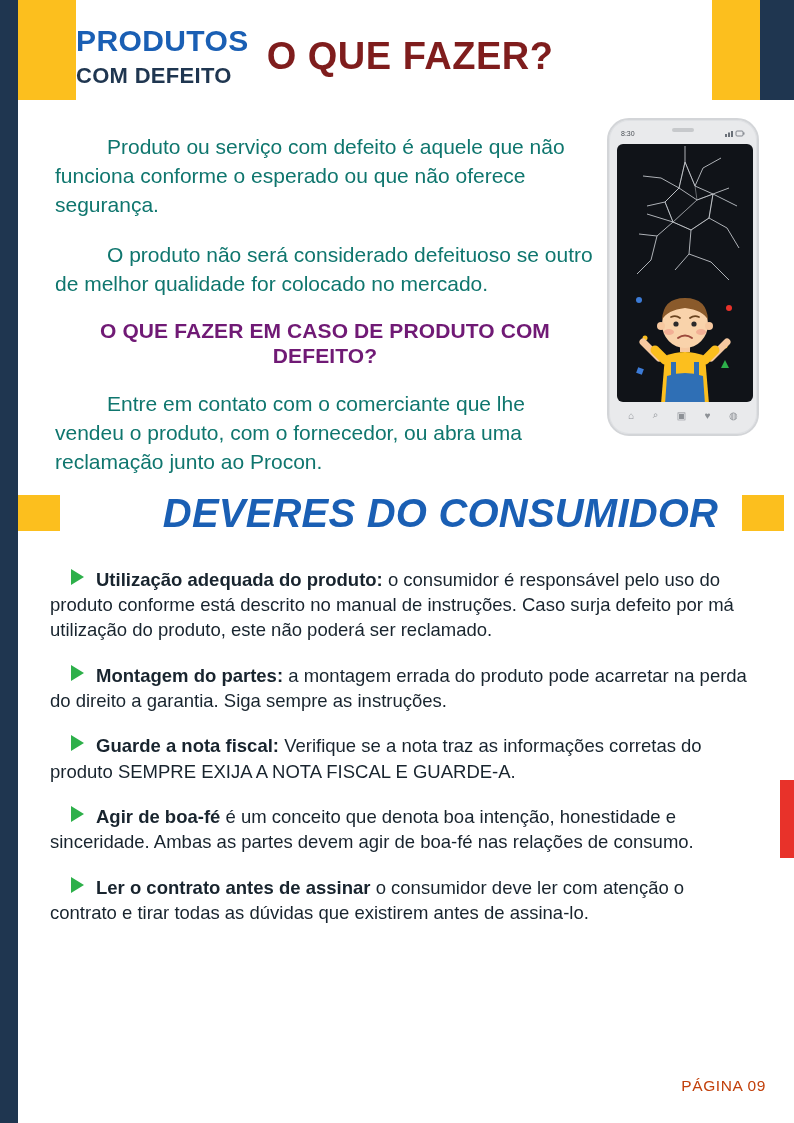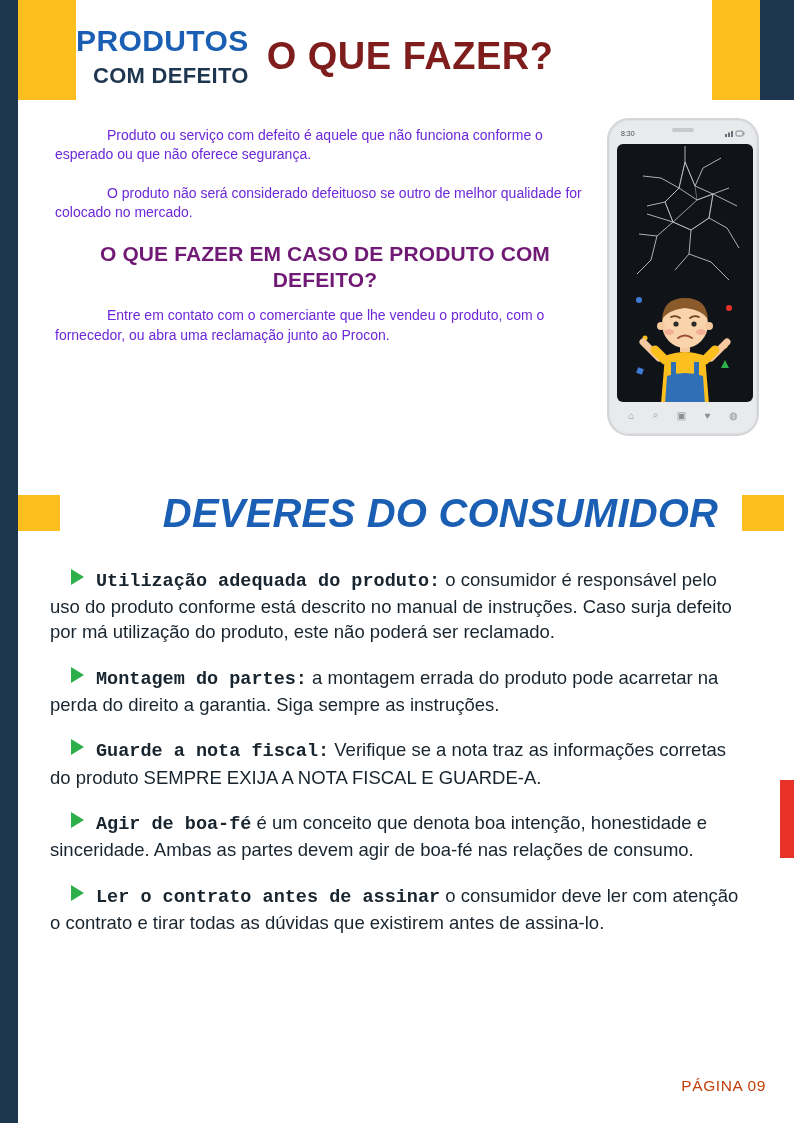--- a/index.html
+++ b/index.html
@@ -51,21 +51,20 @@
   
   .header {
     position: absolute;
     left: 76px; top: 26px;
     width: 640px;
     height: 60px;
     display: flex;
     align-items: center;
   }
   .header-left {
-    text-align: right;
     line-height: 1.0;
   }
   .header-left .l1 {
     font-size: 30px;
     font-weight: bold;
     color: #1a5fb4;
     letter-spacing: 0.4px;
   }
   .header-left .l2 {
     font-size: 22px;
@@ -83,23 +82,23 @@
     white-space: nowrap;
   }
 
   
   .col-text {
     position: absolute;
     left: 55px; top: 112px;
     width: 540px;
   }
   .para {
-    font-size: 14px;
+    font-size: 21px;
     line-height: 1.38;
-    color: #6d28d9;
+    color: #0f766e;
     margin-bottom: 19px;
   }
   .para .indent { display: inline-block; width: 52px; }
 
   .subhead {
     font-size: 21px;
     font-weight: bold;
     color: #701a75;
     text-align: center;
     line-height: 1.22;
@@ -215,21 +214,21 @@
   }
   .duty .arrow {
     display: inline-block;
     width: 0; height: 0;
     border-left: 13px solid #2db04a;
     border-top: 8px solid transparent;
     border-bottom: 8px solid transparent;
     margin: 0 12px 0 21px;
     vertical-align: 1px;
   }
-  .duty b { font-weight: bold; font-family: Liberation Mono, monospace; }
+  .duty b { font-weight: bold; }
 
   
   .red-tab {
     position: absolute;
     right: 0; top: 780px;
     width: 14px; height: 78px;
     background: #e8322a;
   }
 
   

